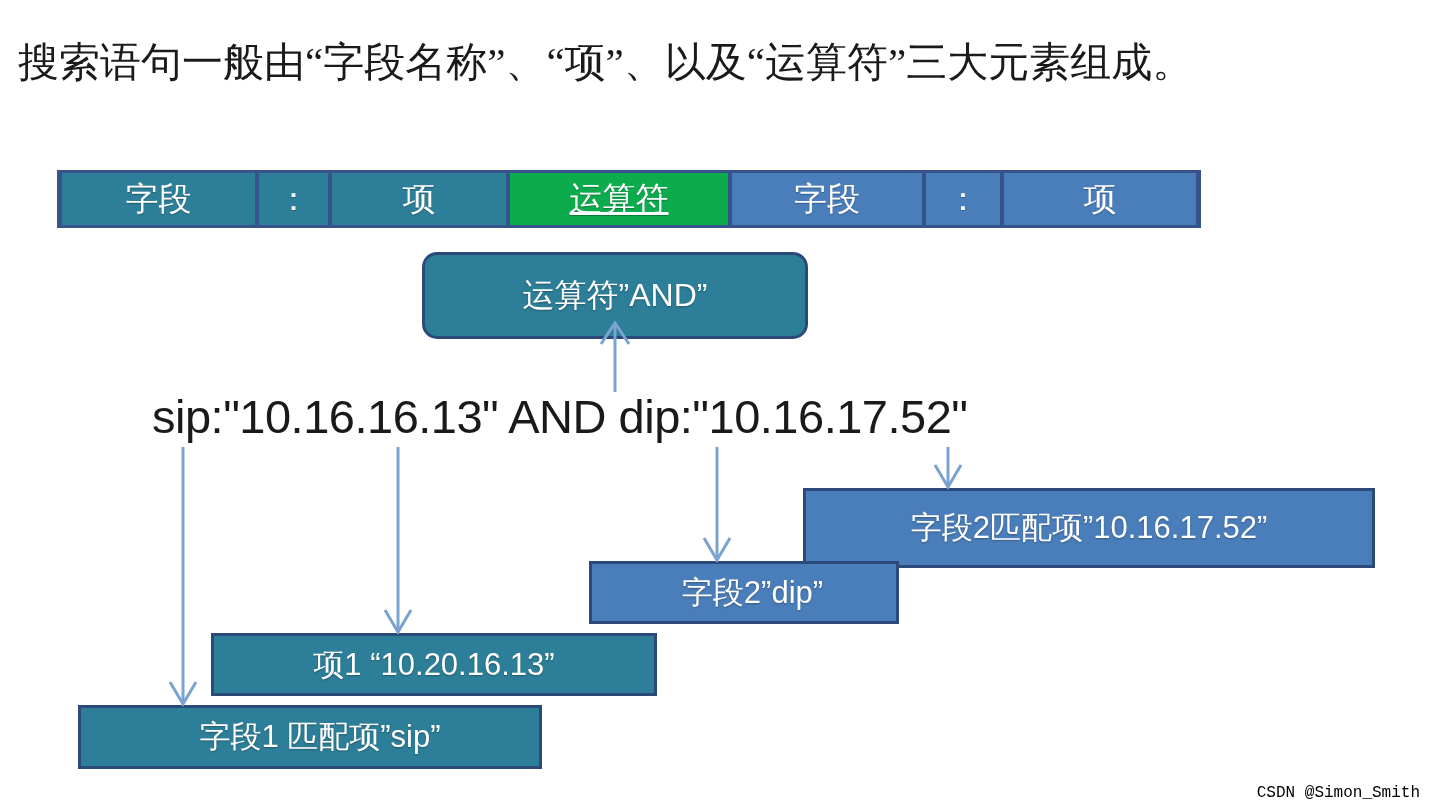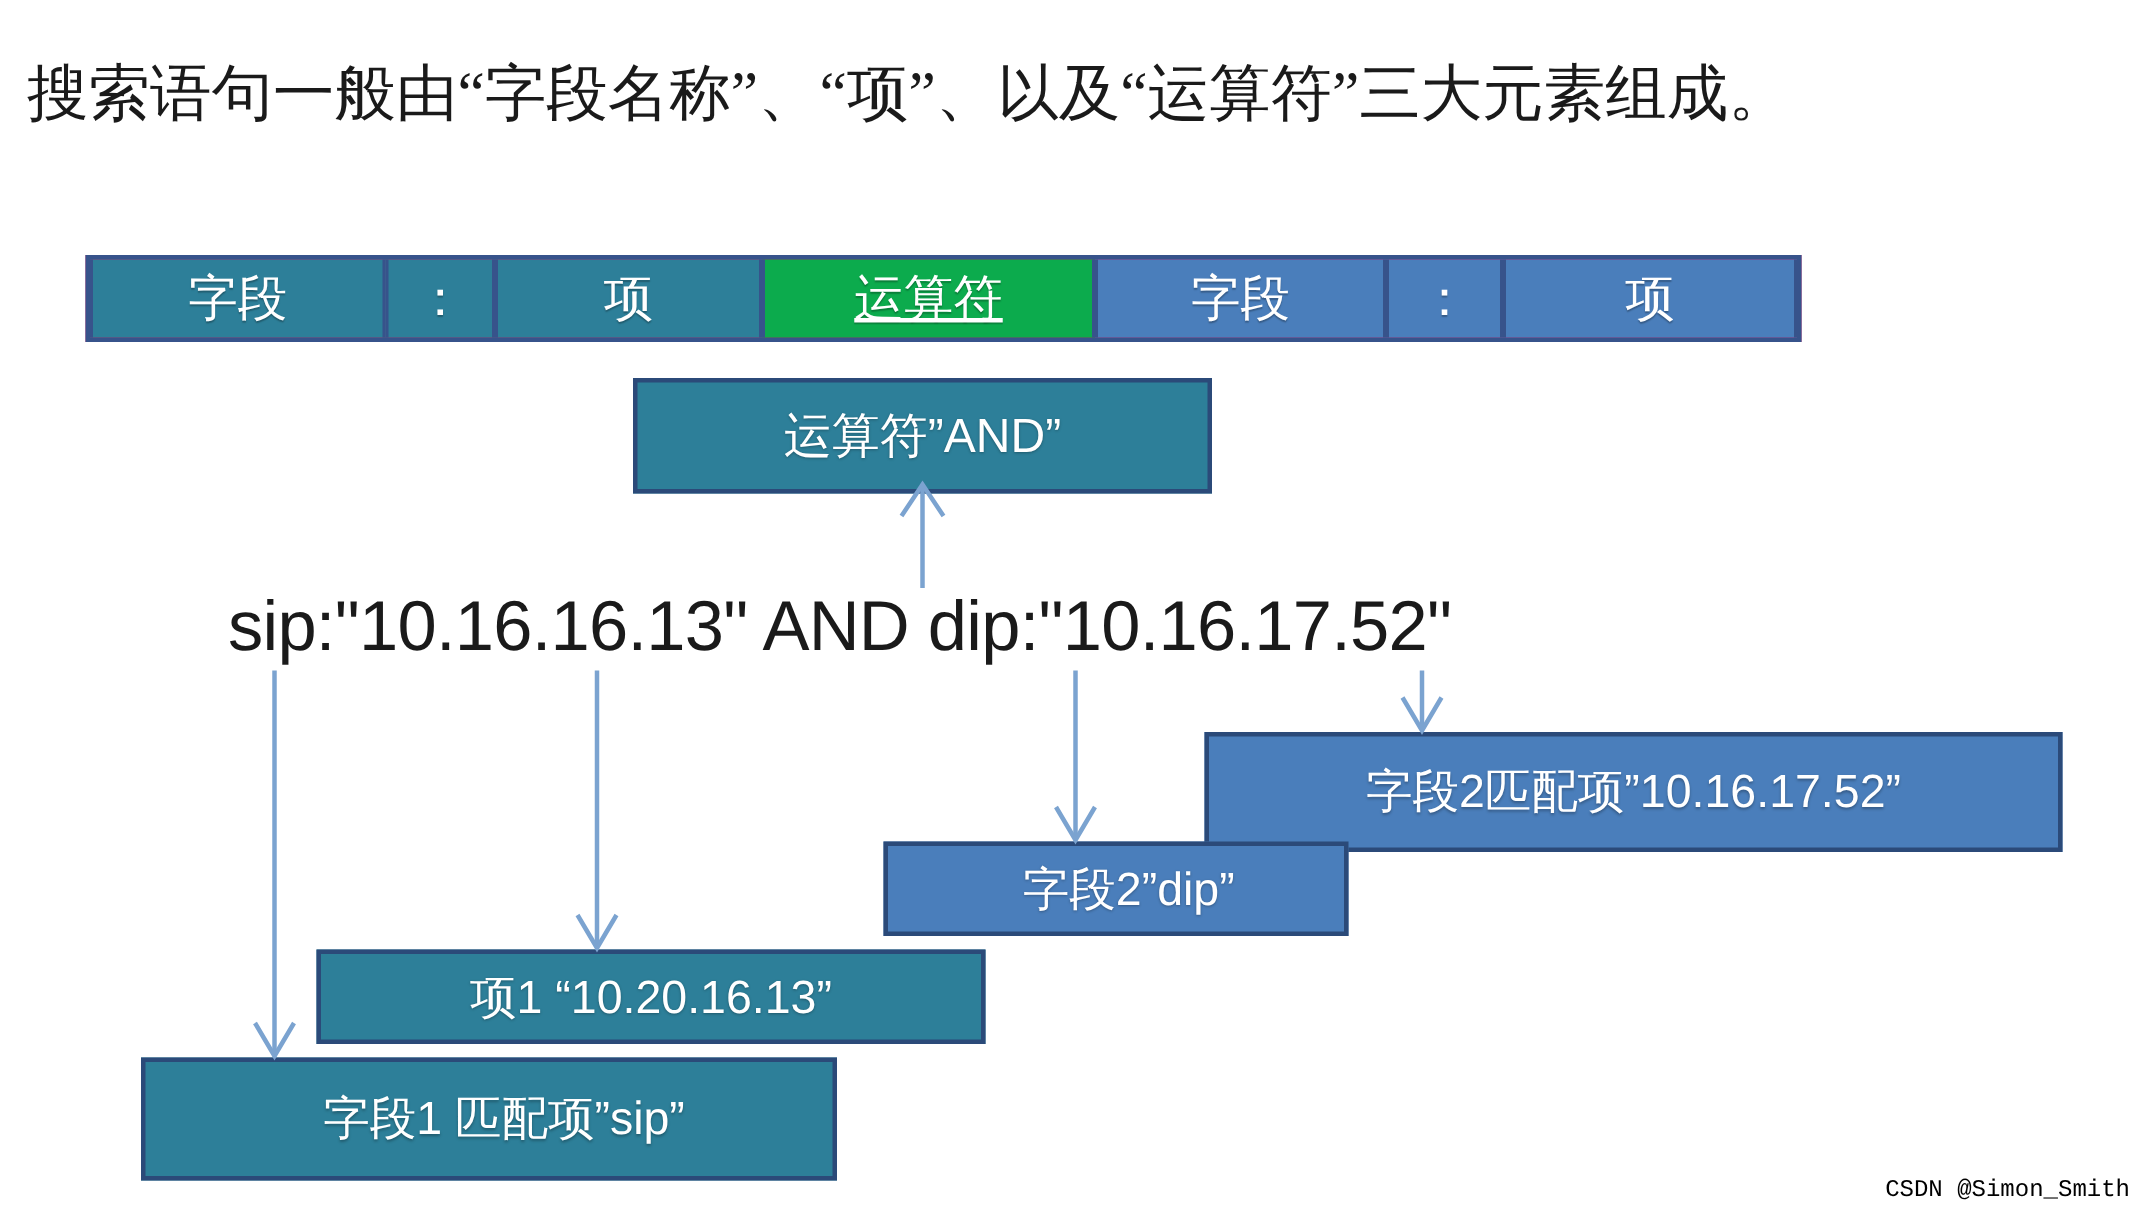--- a/index.html
+++ b/index.html
@@ -33,21 +33,21 @@
   
   #syntax-bar {
     position: absolute;
     left: 57px;
     top: 170px;
     width: 1144px;
     height: 58px;
     display: flex;
     border: 3px solid #37538b;
     box-sizing: border-box;
-    background: #be185d;
+    background: #a16207;
   }
   .bar-cell {
     height: 100%;
     box-sizing: border-box;
     display: flex;
     align-items: center;
     justify-content: center;
     color: #ffffff;
     font-family: "Liberation Serif", "DejaVu Serif", serif;
     font-size: 33px;
@@ -69,25 +69,25 @@
     color: #ffffff;
     font-family: "Liberation Sans", "DejaVu Sans", sans-serif;
     font-size: 31px;
     border: 3px solid #2b4a79;
     text-shadow: 0 1px 2px rgba(0,0,0,0.30);
     white-space: nowrap;
   }
   .callout.teal { background: #2d7f99; }
   .callout.blue { background: #4a7ebb; }
 
-  #callout-and   { left: 422px; top: 252px; width: 386px; height: 77px; font-size: 32px; }
+  #callout-and   { left: 422px; top: 252px; width: 386px; height: 87px; font-size: 32px; border-radius: 15px; }
   #callout-f2m   { left: 803px; top: 488px; width: 572px; height: 80px; }
   #callout-f2    { left: 589px; top: 561px; width: 310px; height: 63px; padding-left: 17px; }
   #callout-term1 { left: 211px; top: 633px; width: 446px; height: 63px; }
-  #callout-f1    { left: 94px;  top: 705px; width: 464px; height: 82px; padding-left: 20px; }
+  #callout-f1    { left: 78px;  top: 705px; width: 464px; height: 64px; padding-left: 20px; }
 
   
   #query-expression {
     position: absolute;
     left: 152px;
     top: 389px;
     font-family: "Liberation Sans", "DejaVu Sans", sans-serif;
     font-size: 47px;
     color: #1a1a1a;
     white-space: nowrap;

